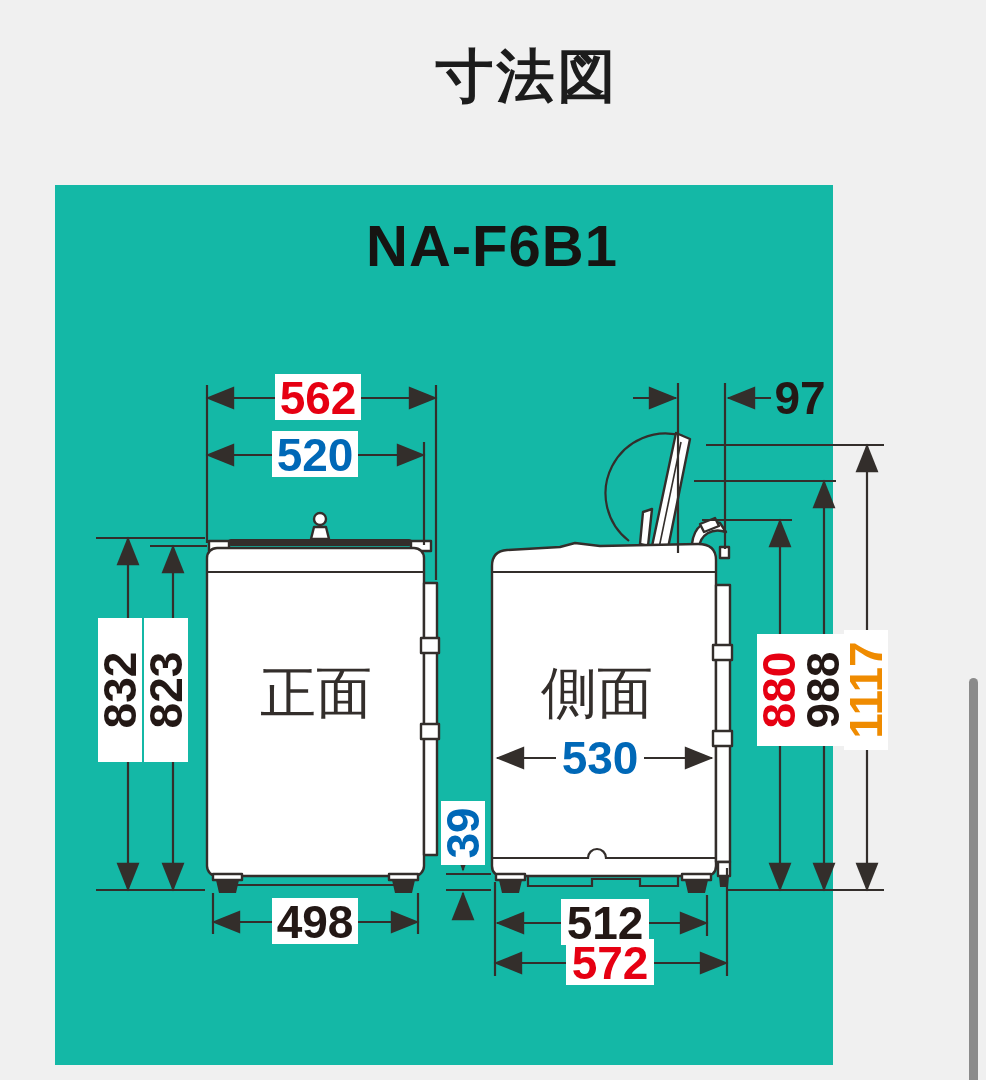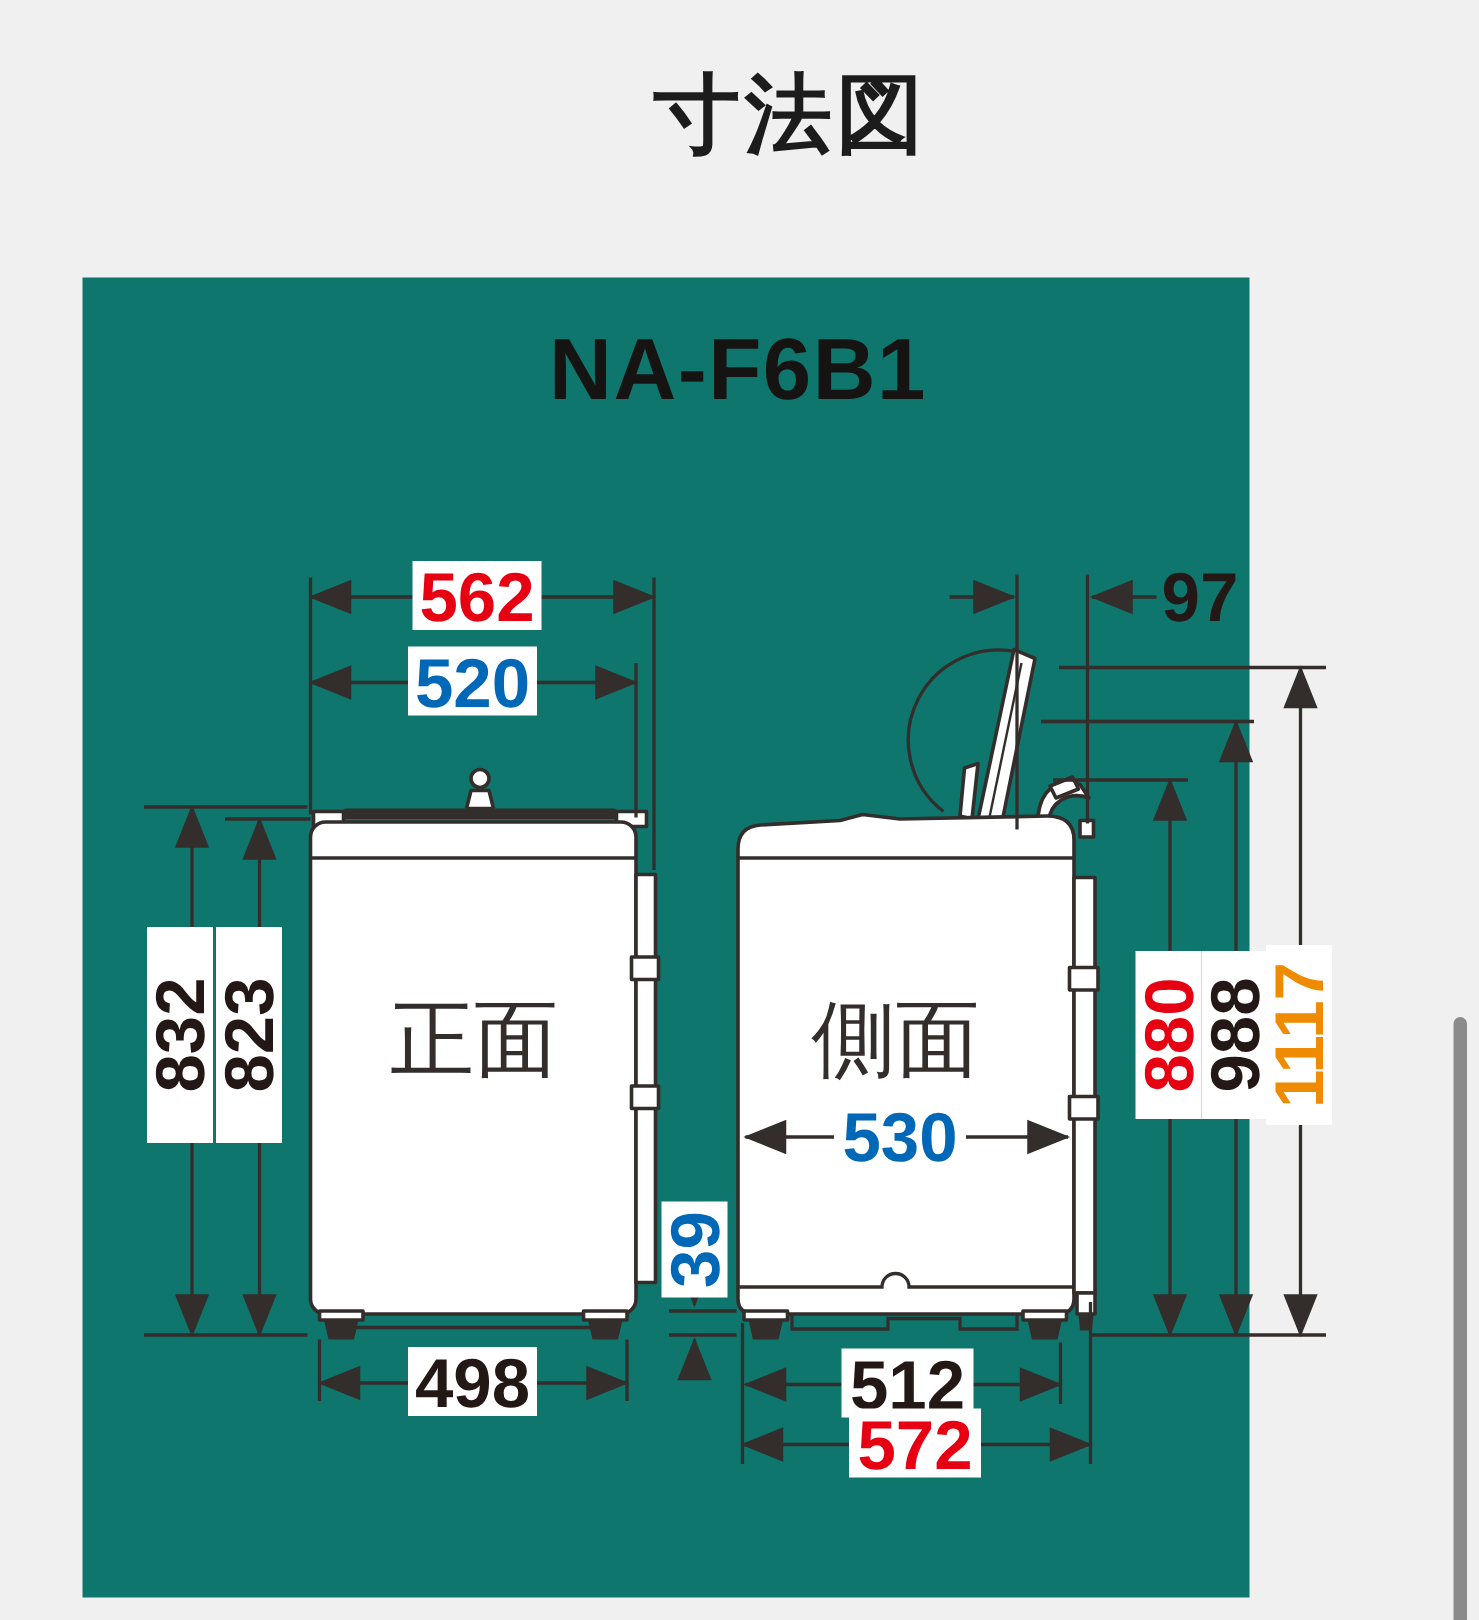--- a/index.html
+++ b/index.html
@@ -9,21 +9,21 @@
     font-family:"Liberation Sans","DejaVu Sans",sans-serif;
   }
   .page-title{
     position:absolute;left:0;top:38px;width:986px;margin:0;
     text-align:center;font-size:58px;font-weight:600;color:#1c1c1c;
     letter-spacing:3px;
     padding-left:34px;
   }
   .card{
     position:absolute;left:55px;top:185px;width:778px;height:880px;
-    background:#0f766e;
+    background:#14b8a6;
   }
   .diagram-svg{position:absolute;left:0;top:0;width:875px;height:880px;}
   .scrollbar-thumb{
     position:absolute;left:969px;top:678px;width:9px;height:402px;
     background:#8b8b8b;border-radius:5px 5px 0 0;
   }
   
   .ln{stroke:#332e2b;stroke-width:2.2;fill:none;stroke-linecap:butt;}
   .thin{stroke:#332e2b;stroke-width:1.6;fill:none;}
   .machine{stroke:#332e2b;stroke-width:2.4;fill:#ffffff;stroke-linejoin:round;}

